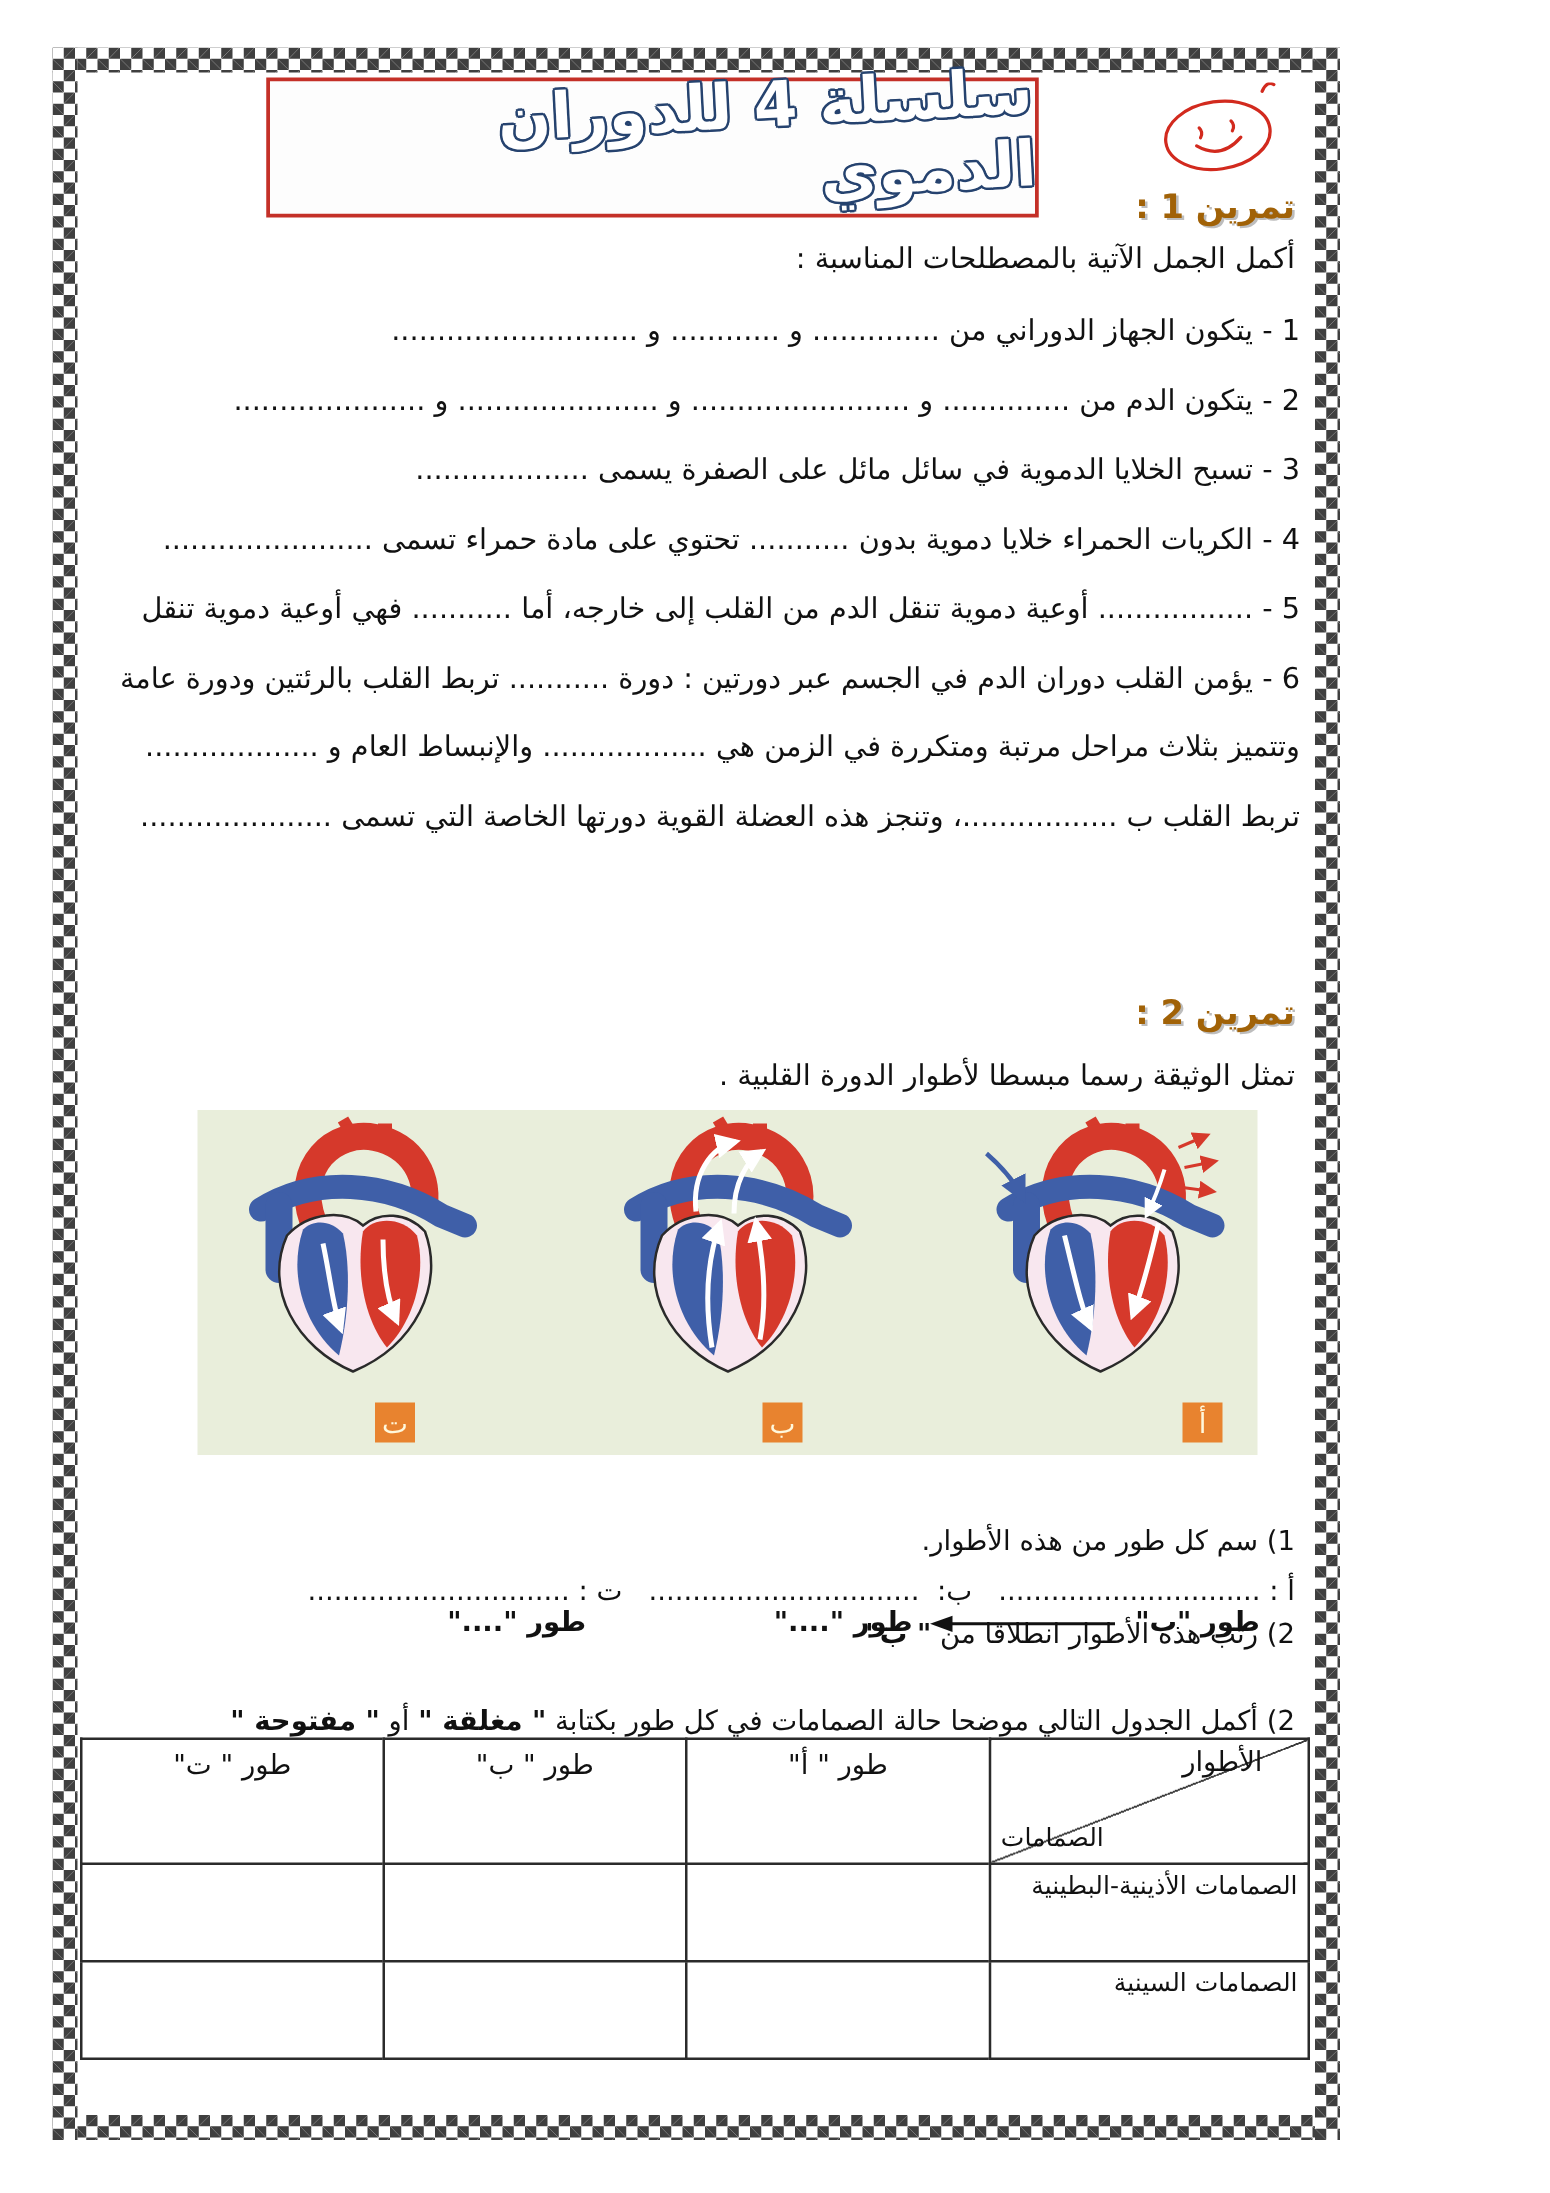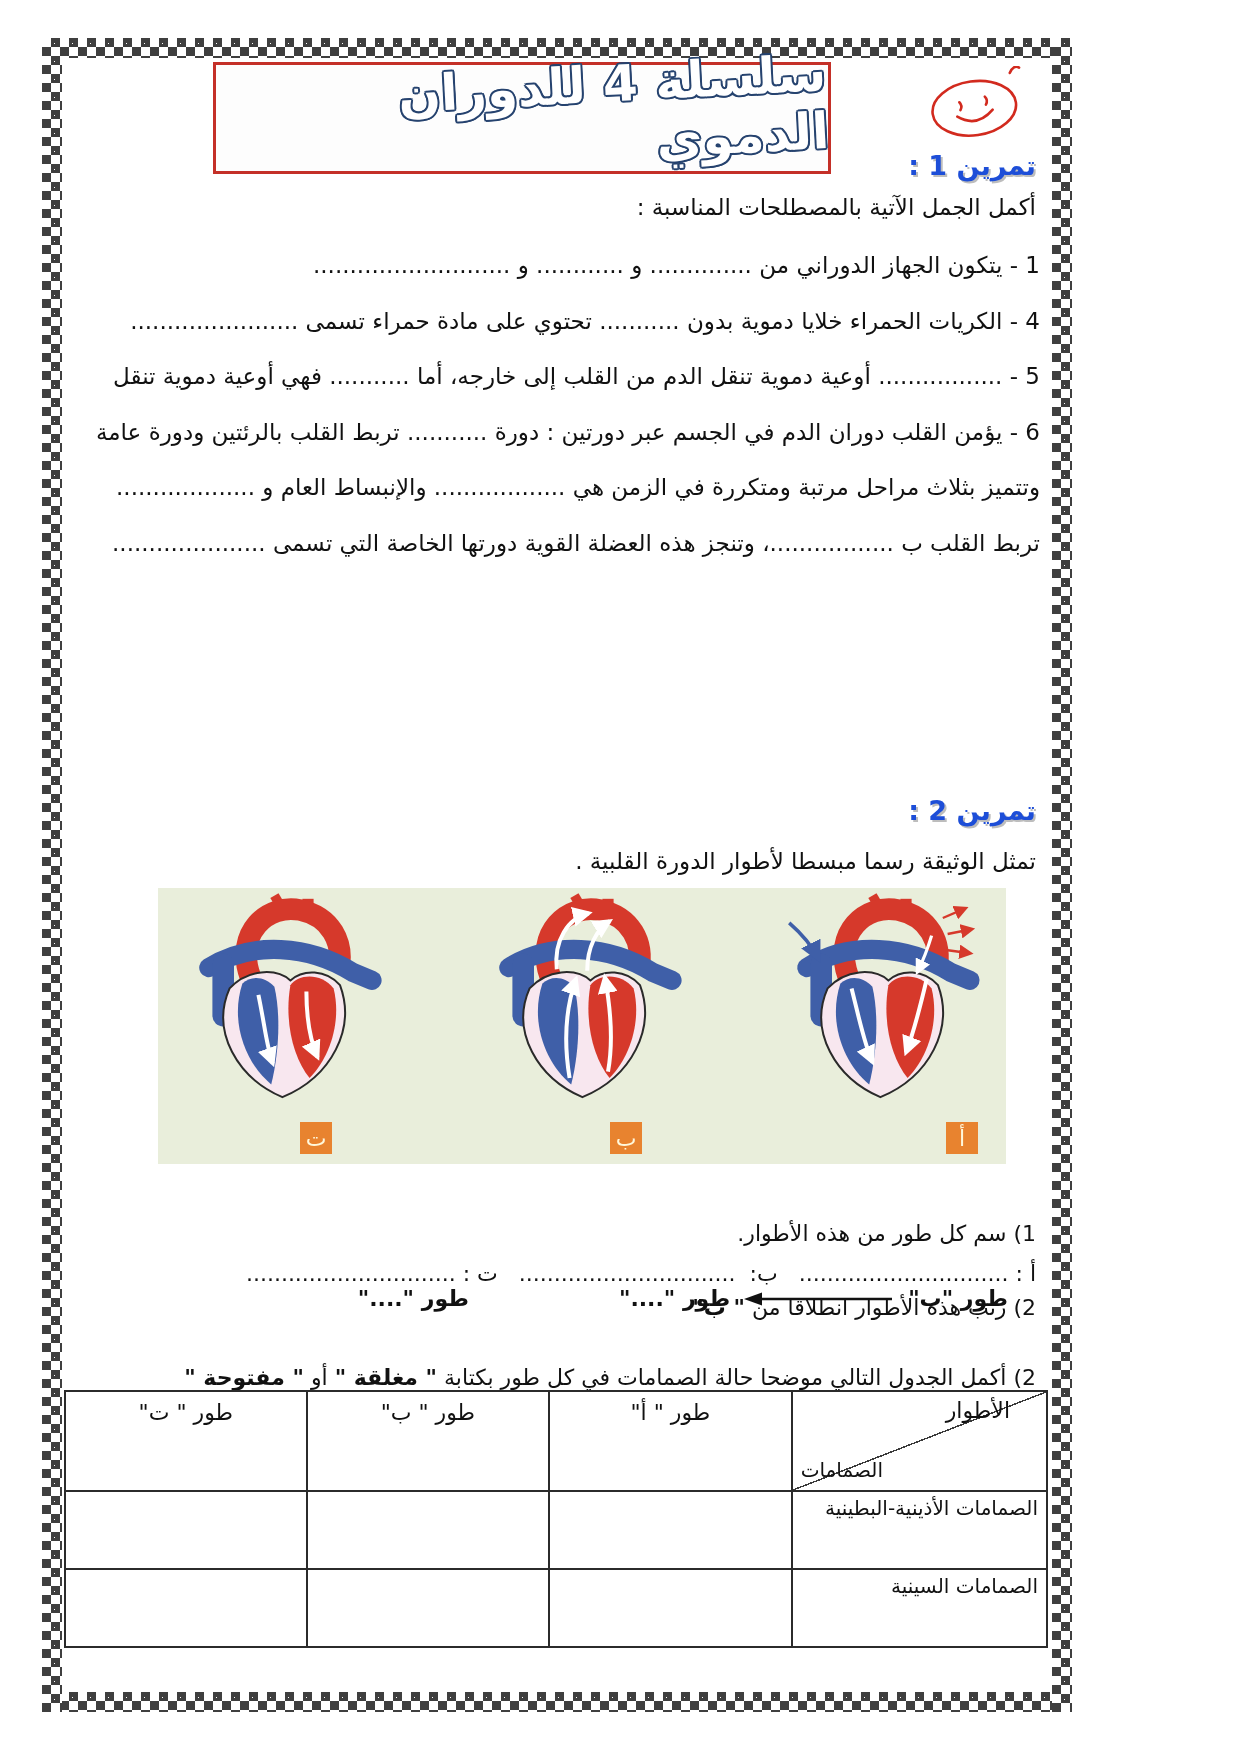--- a/index.html
+++ b/index.html
@@ -33,21 +33,21 @@
     color:#ffffff; transform:rotate(-3deg);
     text-shadow:
       -1.5px -1.5px 0 #26436f, 1.5px -1.5px 0 #26436f,
       -1.5px  1.5px 0 #26436f, 1.5px  1.5px 0 #26436f,
       -2px 0 0 #26436f, 2px 0 0 #26436f, 0 -2px 0 #26436f, 0 2px 0 #26436f;
   }
   .smiley { position:absolute; left:926px; top:66px; width:102px; height:80px; }
 
   .ex-header {
     position:absolute; right:204px; direction:rtl;
-    color:#1d4ed8; font-weight:bold; font-size:27px;
+    color:#a16207; font-weight:bold; font-size:27px;
     text-shadow:2px 2px 0 #bdbdbd;
   }
   .ex1-h { top:150px; }
   .ex2-h { top:795px; }
 
   .ex1-intro { position:absolute; right:204px; top:194px; direction:rtl; font-size:23px; }
   .ex2-intro { position:absolute; right:204px; top:848px; direction:rtl; font-size:23px; }
 
   .ex1-lines {
     position:absolute; right:200px; left:62px; top:238px;
@@ -110,20 +110,22 @@
         <path d="M88,12 q5,-8 10,-4"></path>
       </g>
     </svg>
   </div>
 
   <div class="ex-header ex1-h" dir="rtl">تمرين 1 :</div>
   <div class="ex1-intro" dir="rtl">أكمل الجمل الآتية بالمصطلحات المناسبة :</div>
 
   <div class="ex1-lines" dir="rtl">
     <div>1 - يتكون الجهاز الدوراني من .............. و ............ و ...........................</div>
+    <div>2 - يتكون الدم من .............. و ........................ و ...................... و .....................</div>
+    <div>3 - تسبح الخلايا الدموية في سائل مائل على الصفرة يسمى ...................</div>
     <div>4 - الكريات الحمراء خلايا دموية بدون ........... تحتوي على مادة حمراء تسمى .......................</div>
     <div>5 - ................. أوعية دموية تنقل الدم من القلب إلى خارجه، أما ........... فهي أوعية دموية تنقل</div>
     <div>6 - يؤمن القلب دوران الدم في الجسم عبر دورتين : دورة ........... تربط القلب بالرئتين ودورة عامة</div>
     <div>وتتميز بثلاث مراحل مرتبة ومتكررة في الزمن هي .................. والإنبساط العام و ...................</div>
     <div>تربط القلب ب .................، وتنجز هذه العضلة القوية دورتها الخاصة التي تسمى .....................</div>
   </div>
 
   <div class="ex-header ex2-h" dir="rtl">تمرين 2 :</div>
   <div class="ex2-intro" dir="rtl">تمثل الوثيقة رسما مبسطا لأطوار الدورة القلبية .</div>
 

